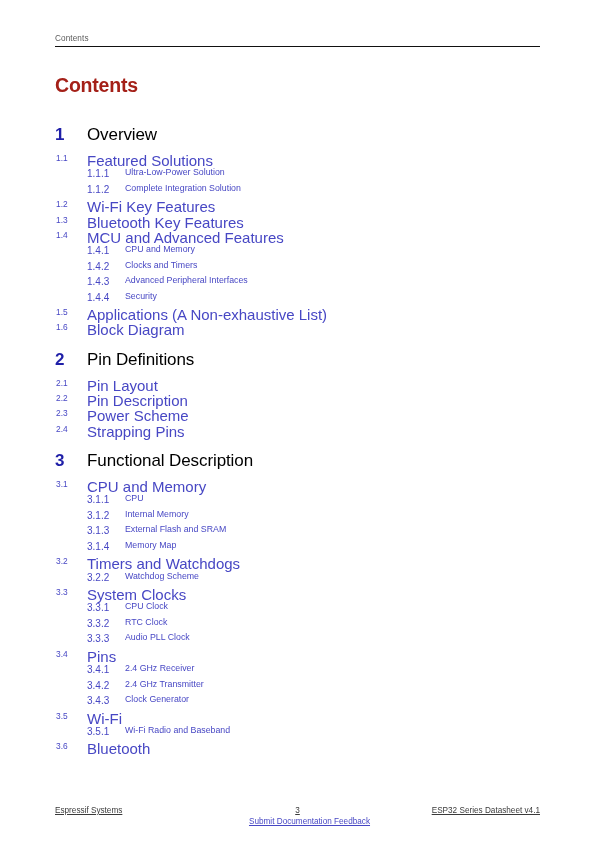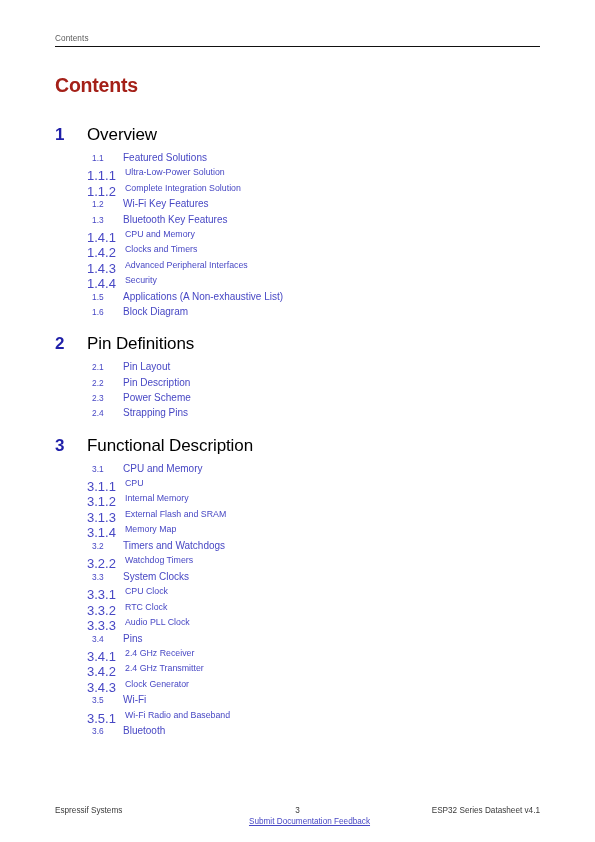--- a/index.html
+++ b/index.html
@@ -97,49 +97,48 @@
     right: 0;
     text-align: right;
     font-size: 7.8px;
     color: #666666;
     top: 9px;
   }
 
   
   .lvl-1 {
     height: 15.3px;
-    margin-left: 36px;
   }
   .lvl-1 .num {
     left: 1px;
     font-size: 8.4px;
     color: #4747C4;
     top: 2px;
   }
   .lvl-1 .label {
     left: 32px;
-    font-size: 10px;
+    font-size: 15px;
     color: #4747C4;
     top: 1px;
   }
   .lvl-1 .page {
     right: 0;
     text-align: right;
     font-size: 7.8px;
     color: #666666;
     top: 2px;
   }
 
   
   .lvl-2 {
     height: 15.5px;
   }
   .lvl-2 .num {
     left: 32px;
-    font-size: 13px;
+    font-size: 10px;
     color: #4747C4;
     top: 2px;
   }
   .lvl-2 .label {
     left: 70px;
     font-size: 8.8px;
     color: #4747C4;
     top: 1px;
   }
   .lvl-2 .page {
@@ -163,20 +162,21 @@
     width: 485px;
     height: 30px;
   }
   .footer-left,
   .footer-right,
   .footer-center {
     position: absolute;
     top: 0;
     font-size: 8.2px;
     color: #3a3a3a;
+    text-decoration: underline;
   }
   .footer-left { left: 0; }
   .footer-right { right: 0; text-align: left; }
   .footer-center {
     left: 0;
     width: 485px;
     text-align: center;
   }
   .footer-pageno {
     display: block;
@@ -229,20 +229,25 @@
       <div class="toc-row lvl-1">
         <span class="num">1.2</span>
         <span class="label">Wi-Fi Key Features</span>
         <span class="page">8</span>
       </div>
       <div class="toc-row lvl-1">
         <span class="num">1.3</span>
         <span class="label">Bluetooth Key Features</span>
         <span class="page">9</span>
       </div>
+      <div class="toc-row lvl-1">
+        <span class="num">1.4</span>
+        <span class="label">MCU and Advanced Features</span>
+        <span class="page">9</span>
+      </div>
       <div class="toc-row lvl-2">
         <span class="num">1.4.1</span>
         <span class="label">CPU and Memory</span>
         <span class="page">9</span>
       </div>
       <div class="toc-row lvl-2">
         <span class="num">1.4.2</span>
         <span class="label">Clocks and Timers</span>
         <span class="page">10</span>
       </div>
@@ -321,21 +326,21 @@
         <span class="label">Memory Map</span>
         <span class="page">25</span>
       </div>
       <div class="toc-row lvl-1">
         <span class="num">3.2</span>
         <span class="label">Timers and Watchdogs</span>
         <span class="page">27</span>
       </div>
       <div class="toc-row lvl-2">
         <span class="num">3.2.2</span>
-        <span class="label">Watchdog Timers</span>
+        <span class="label">Watchdog Scheme</span>
         <span class="page">27</span>
       </div>
       <div class="toc-row lvl-1">
         <span class="num">3.3</span>
         <span class="label">System Clocks</span>
         <span class="page">28</span>
       </div>
       <div class="toc-row lvl-2">
         <span class="num">3.3.1</span>
         <span class="label">CPU Clock</span>

